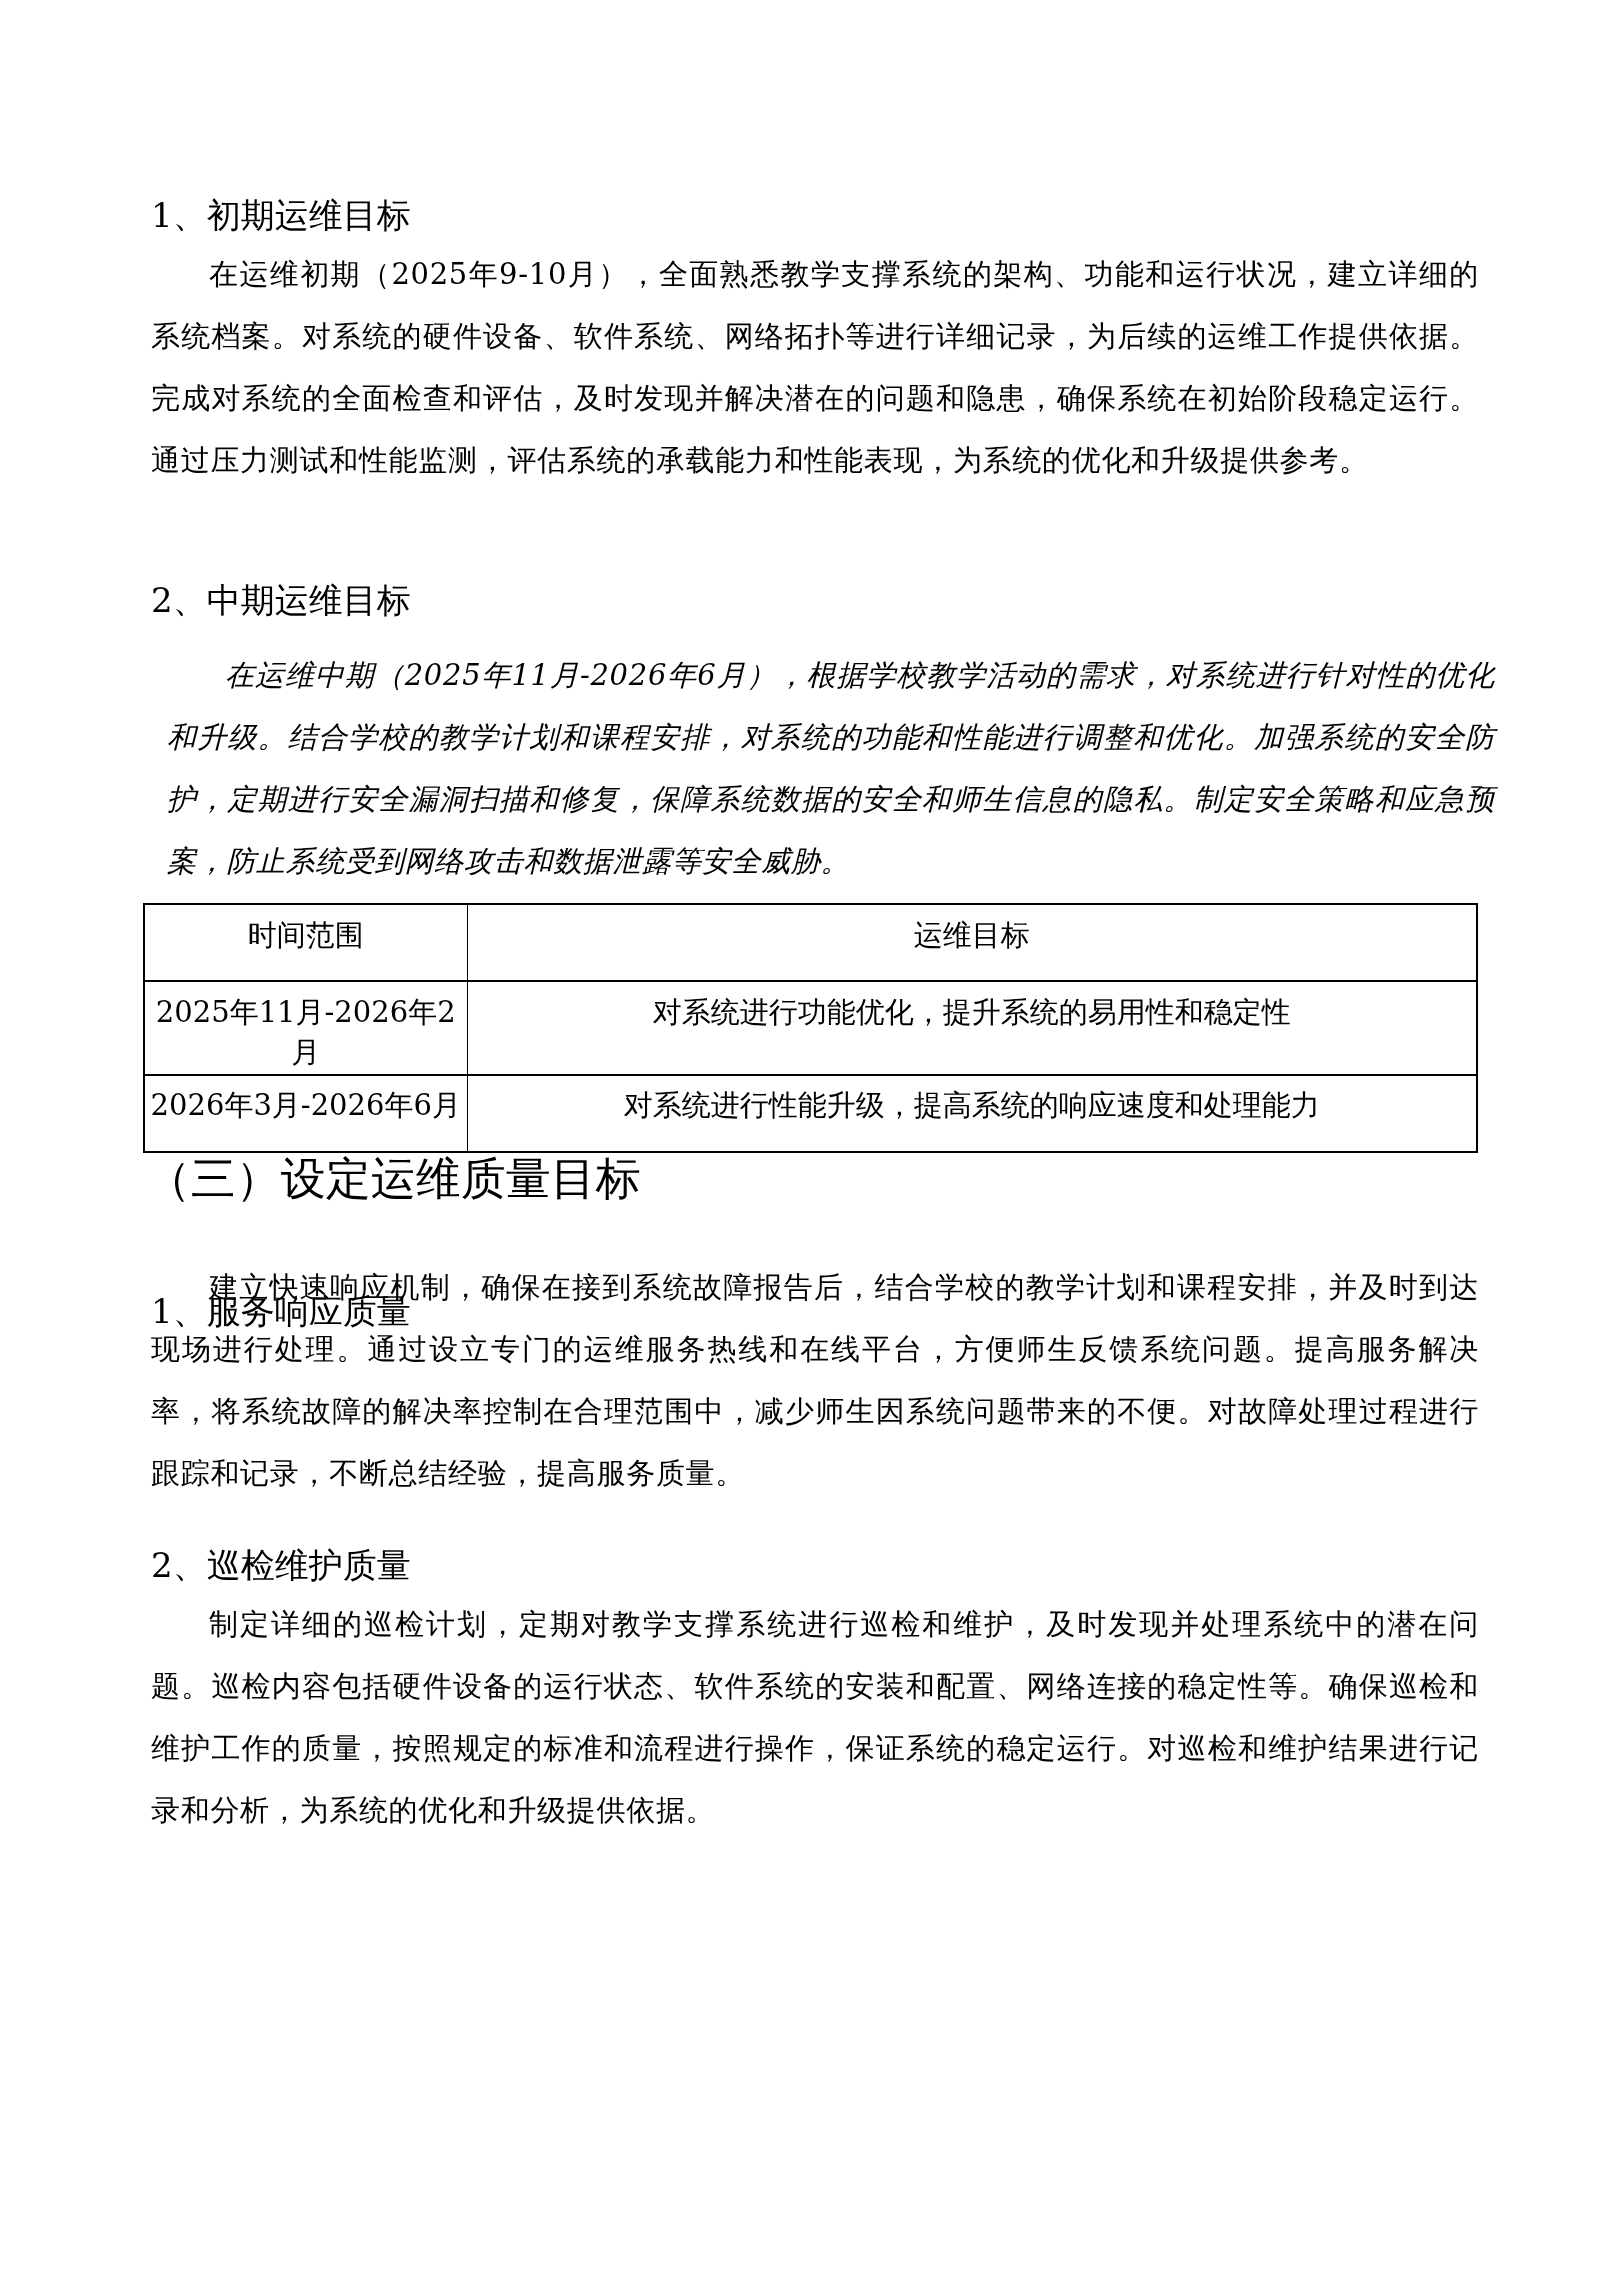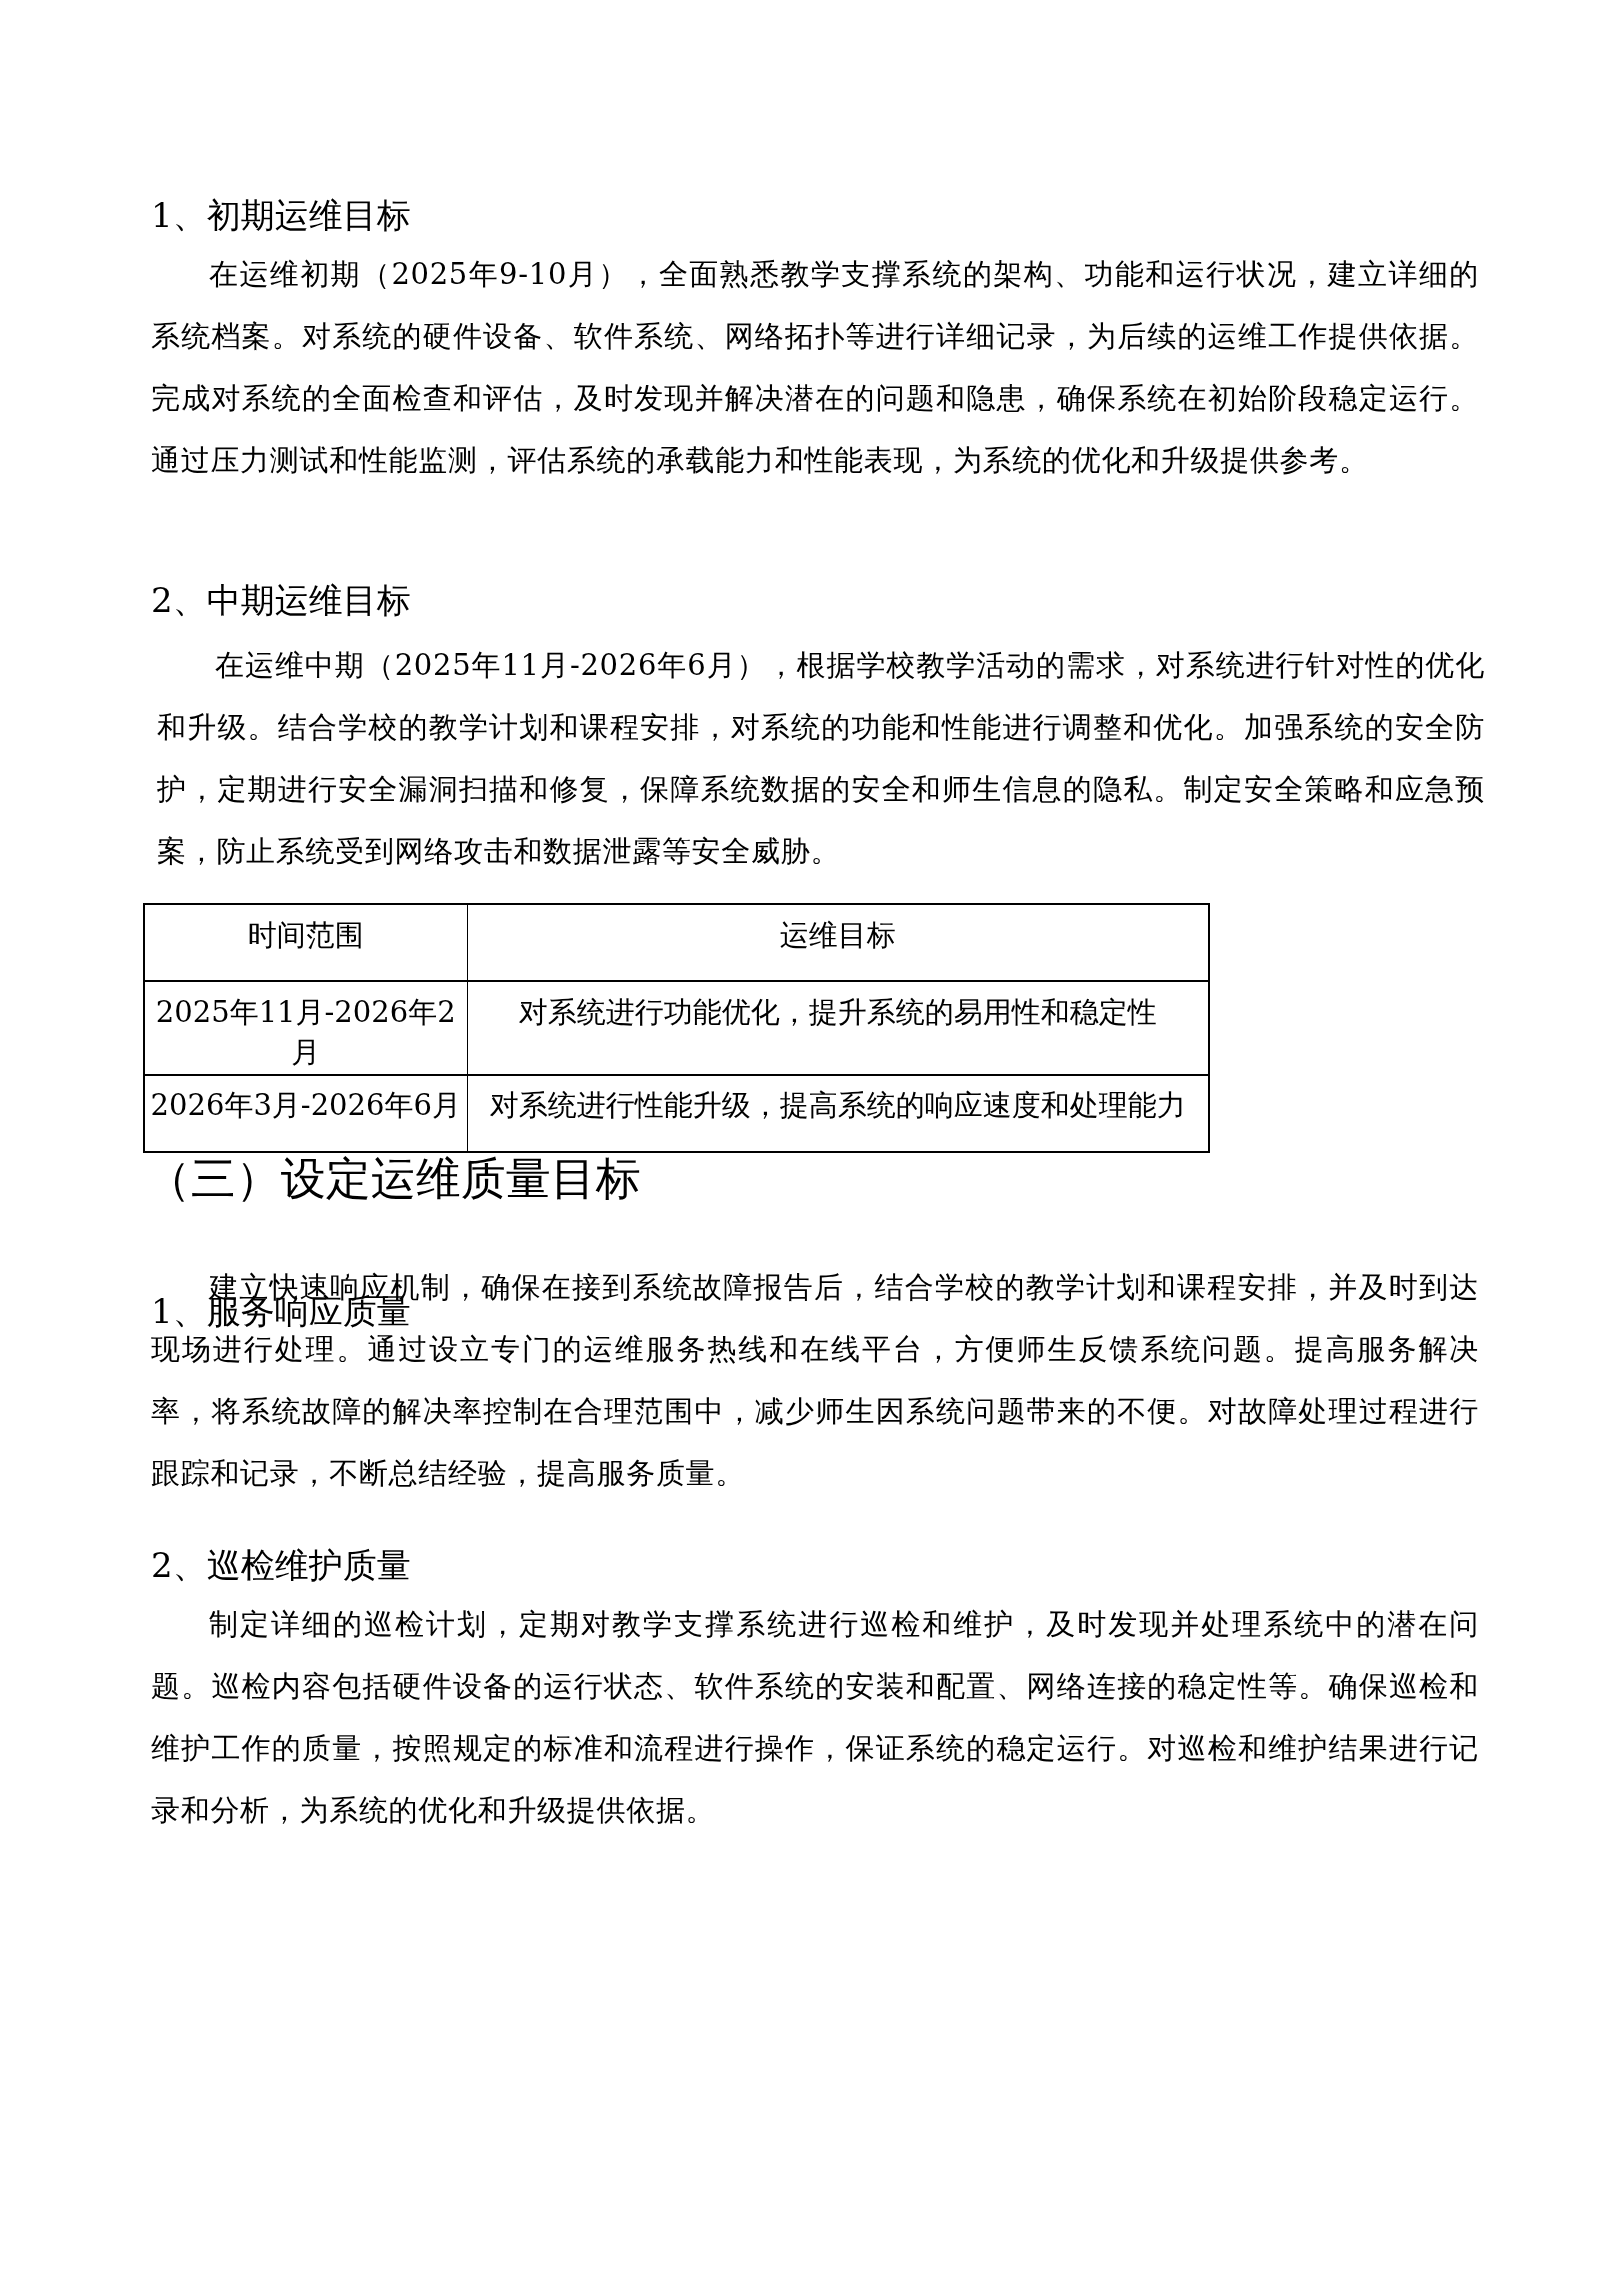--- a/index.html
+++ b/index.html
@@ -43,21 +43,21 @@
       position: absolute;
       left: -5.2px;
       font-size: 45px;
       line-height: 42px;
       white-space: nowrap;
     }
     table.goals {
       position: absolute;
       left: 143px;
       top: 903px;
-      width: 1067px;
+      width: 1335px;
       border-collapse: collapse;
       font-size: 29px;
       border-radius: 22px;
     }
     table.goals td, table.goals th {
       border: 2px solid #000;
       height: 77px;
       text-align: center;
       vertical-align: top;
       padding-top: 10.5px;
@@ -69,21 +69,21 @@
   </style>
 </head>
 <body>
 
 <div class="page">
 
   <div class="h-num" style="top:196px;">1、初期运维目标</div>
   <p class="para" style="top:243px; margin:0;">在运维初期（2025年9-10月），全面熟悉教学支撑系统的架构、功能和运行状况，建立详细的系统档案。对系统的硬件设备、软件系统、网络拓扑等进行详细记录，为后续的运维工作提供依据。完成对系统的全面检查和评估，及时发现并解决潜在的问题和隐患，确保系统在初始阶段稳定运行。通过压力测试和性能监测，评估系统的承载能力和性能表现，为系统的优化和升级提供参考。</p>
 
   <div class="h-num" style="top:581px;">2、中期运维目标</div>
-  <p class="para" style="top:628px; margin:6px;">在运维中期（2025年11月-2026年6月），根据学校教学活动的需求，对系统进行针对性的优化和升级。结合学校的教学计划和课程安排，对系统的功能和性能进行调整和优化。加强系统的安全防护，定期进行安全漏洞扫描和修复，保障系统数据的安全和师生信息的隐私。制定安全策略和应急预案，防止系统受到网络攻击和数据泄露等安全威胁。</p>
+  <p class="para" style="top:628px; margin:16px;font-style:italic;">在运维中期（2025年11月-2026年6月），根据学校教学活动的需求，对系统进行针对性的优化和升级。结合学校的教学计划和课程安排，对系统的功能和性能进行调整和优化。加强系统的安全防护，定期进行安全漏洞扫描和修复，保障系统数据的安全和师生信息的隐私。制定安全策略和应急预案，防止系统受到网络攻击和数据泄露等安全威胁。</p>
 
   <div class="h-section" style="top:1158px;">（三）设定运维质量目标</div>
 
   <div class="h-num" style="top:1244px;margin-top:48px;">1、服务响应质量</div>
   <p class="para" style="top:1256px; margin:0;">建立快速响应机制，确保在接到系统故障报告后，结合学校的教学计划和课程安排，并及时到达现场进行处理。通过设立专门的运维服务热线和在线平台，方便师生反馈系统问题。提高服务解决率，将系统故障的解决率控制在合理范围中，减少师生因系统问题带来的不便。对故障处理过程进行跟踪和记录，不断总结经验，提高服务质量。</p>
 
   <div class="h-num" style="top:1546px;">2、巡检维护质量</div>
   <p class="para" style="top:1593px; margin:0;">制定详细的巡检计划，定期对教学支撑系统进行巡检和维护，及时发现并处理系统中的潜在问题。巡检内容包括硬件设备的运行状态、软件系统的安装和配置、网络连接的稳定性等。确保巡检和维护工作的质量，按照规定的标准和流程进行操作，保证系统的稳定运行。对巡检和维护结果进行记录和分析，为系统的优化和升级提供依据。</p>
 
 </div>

